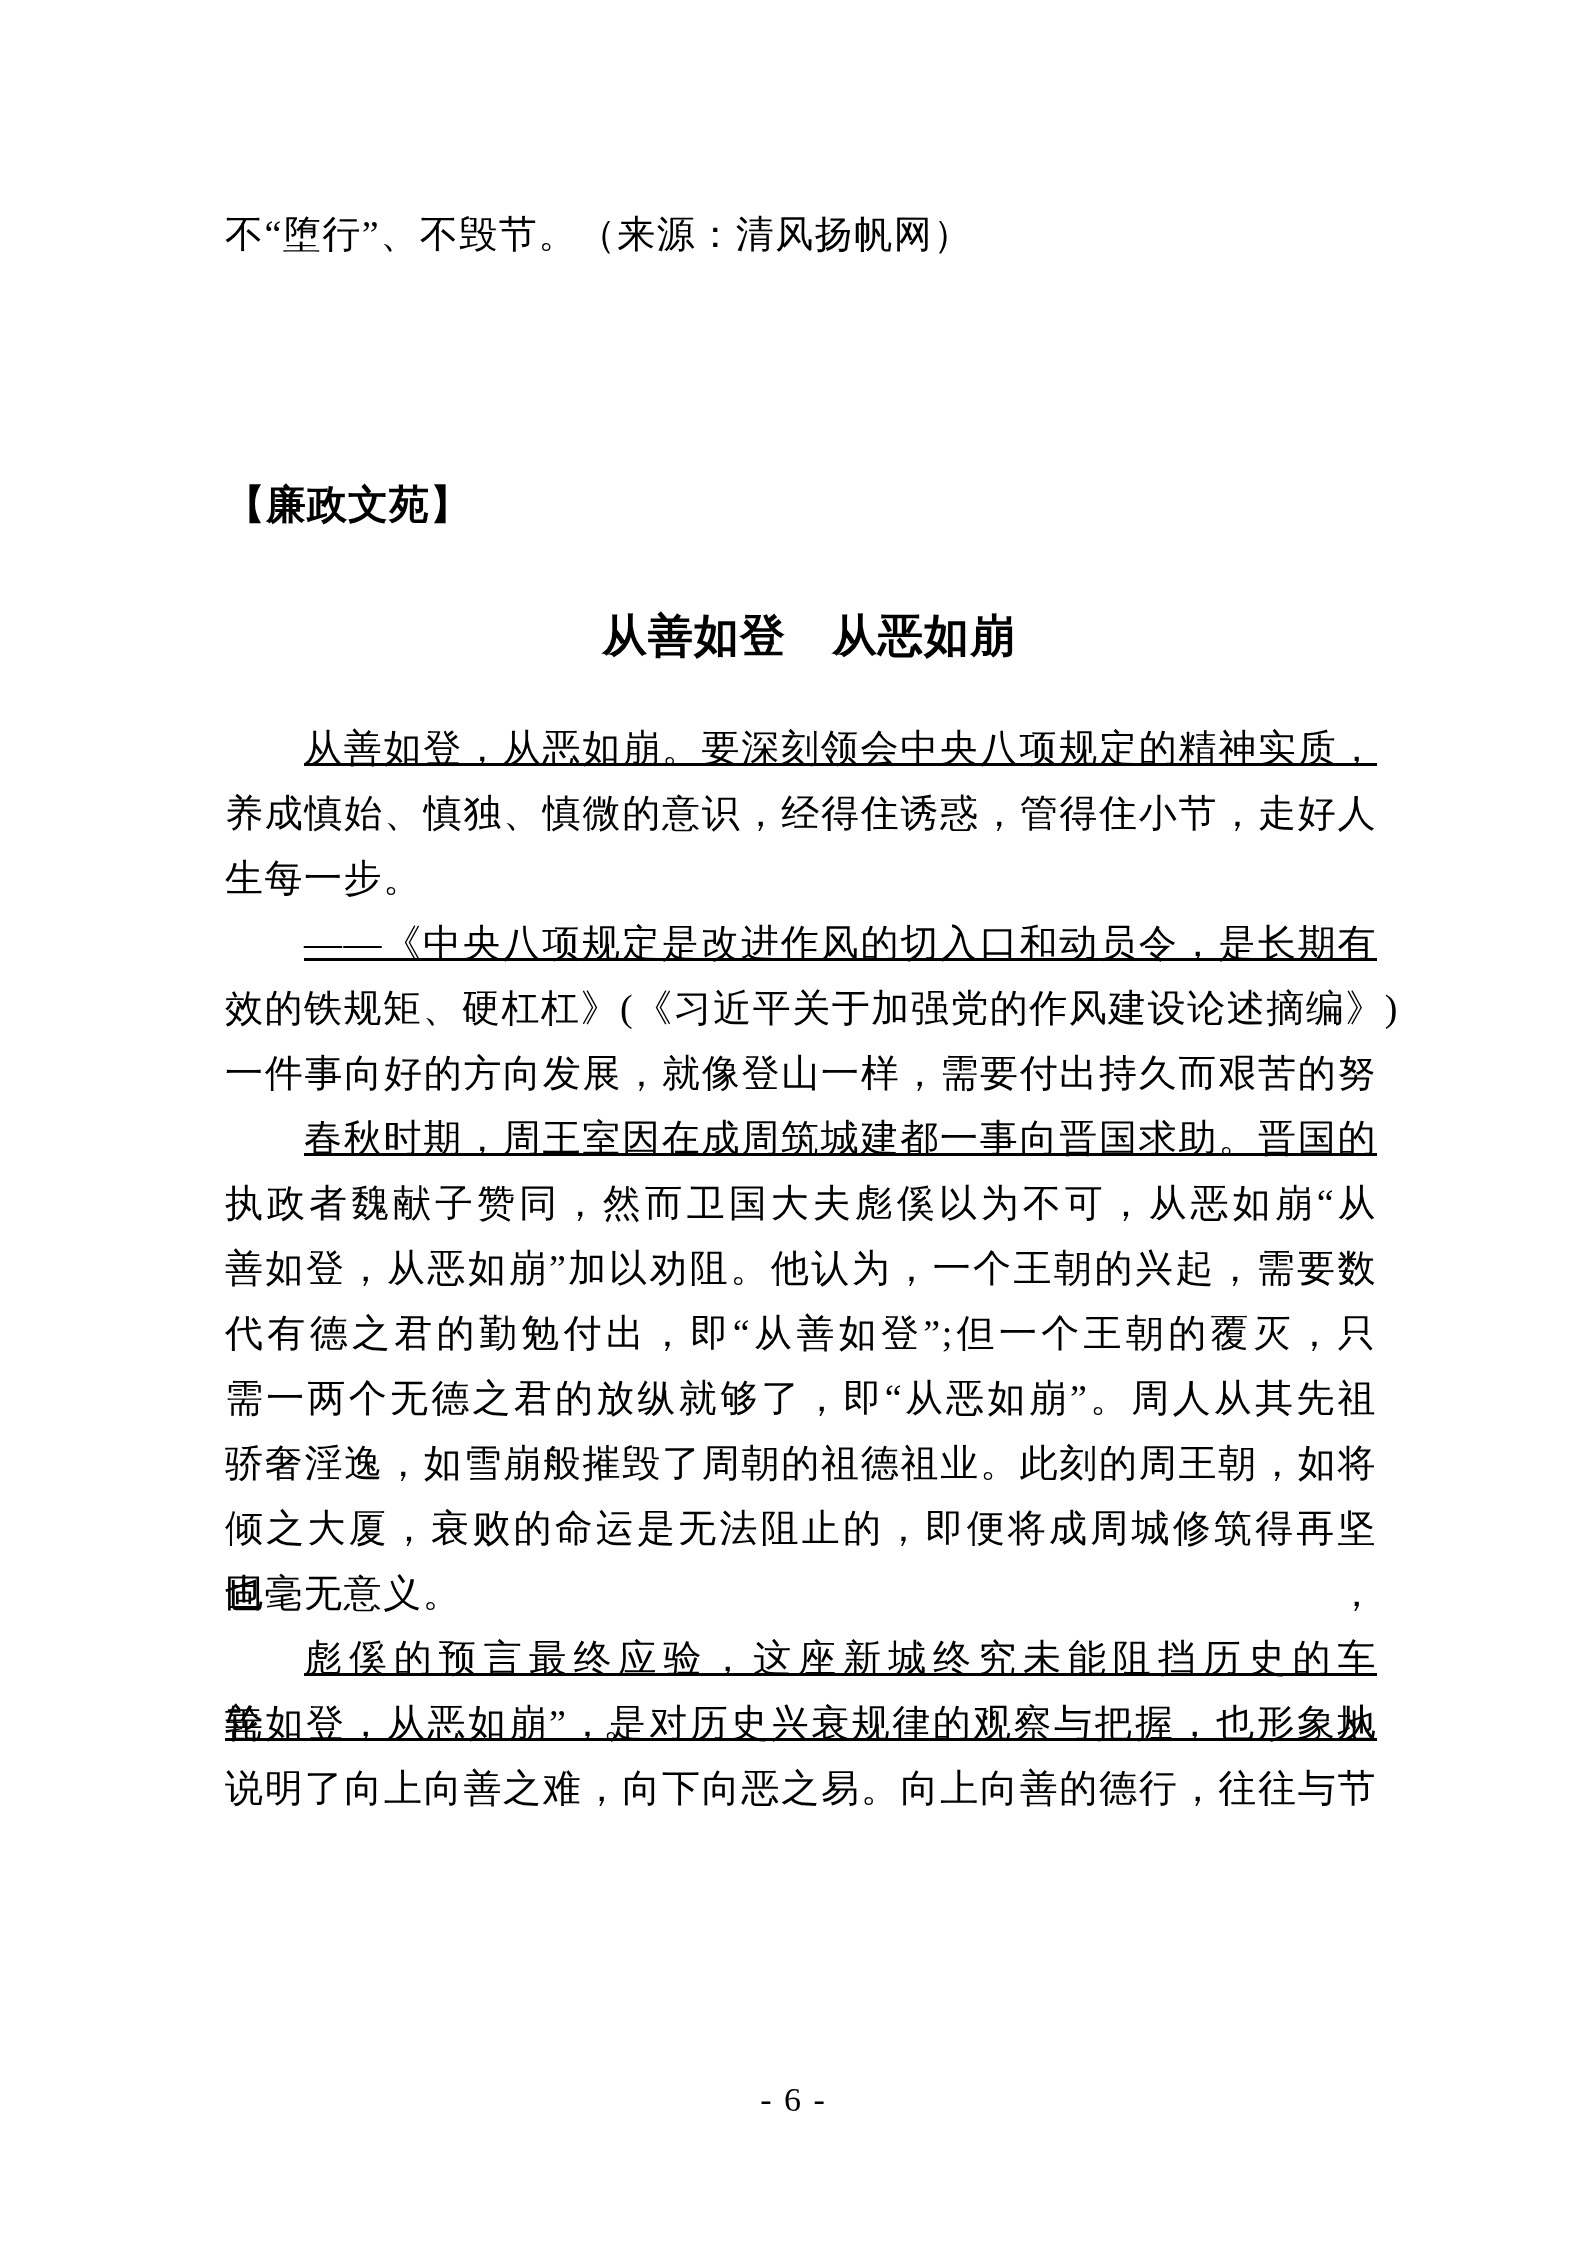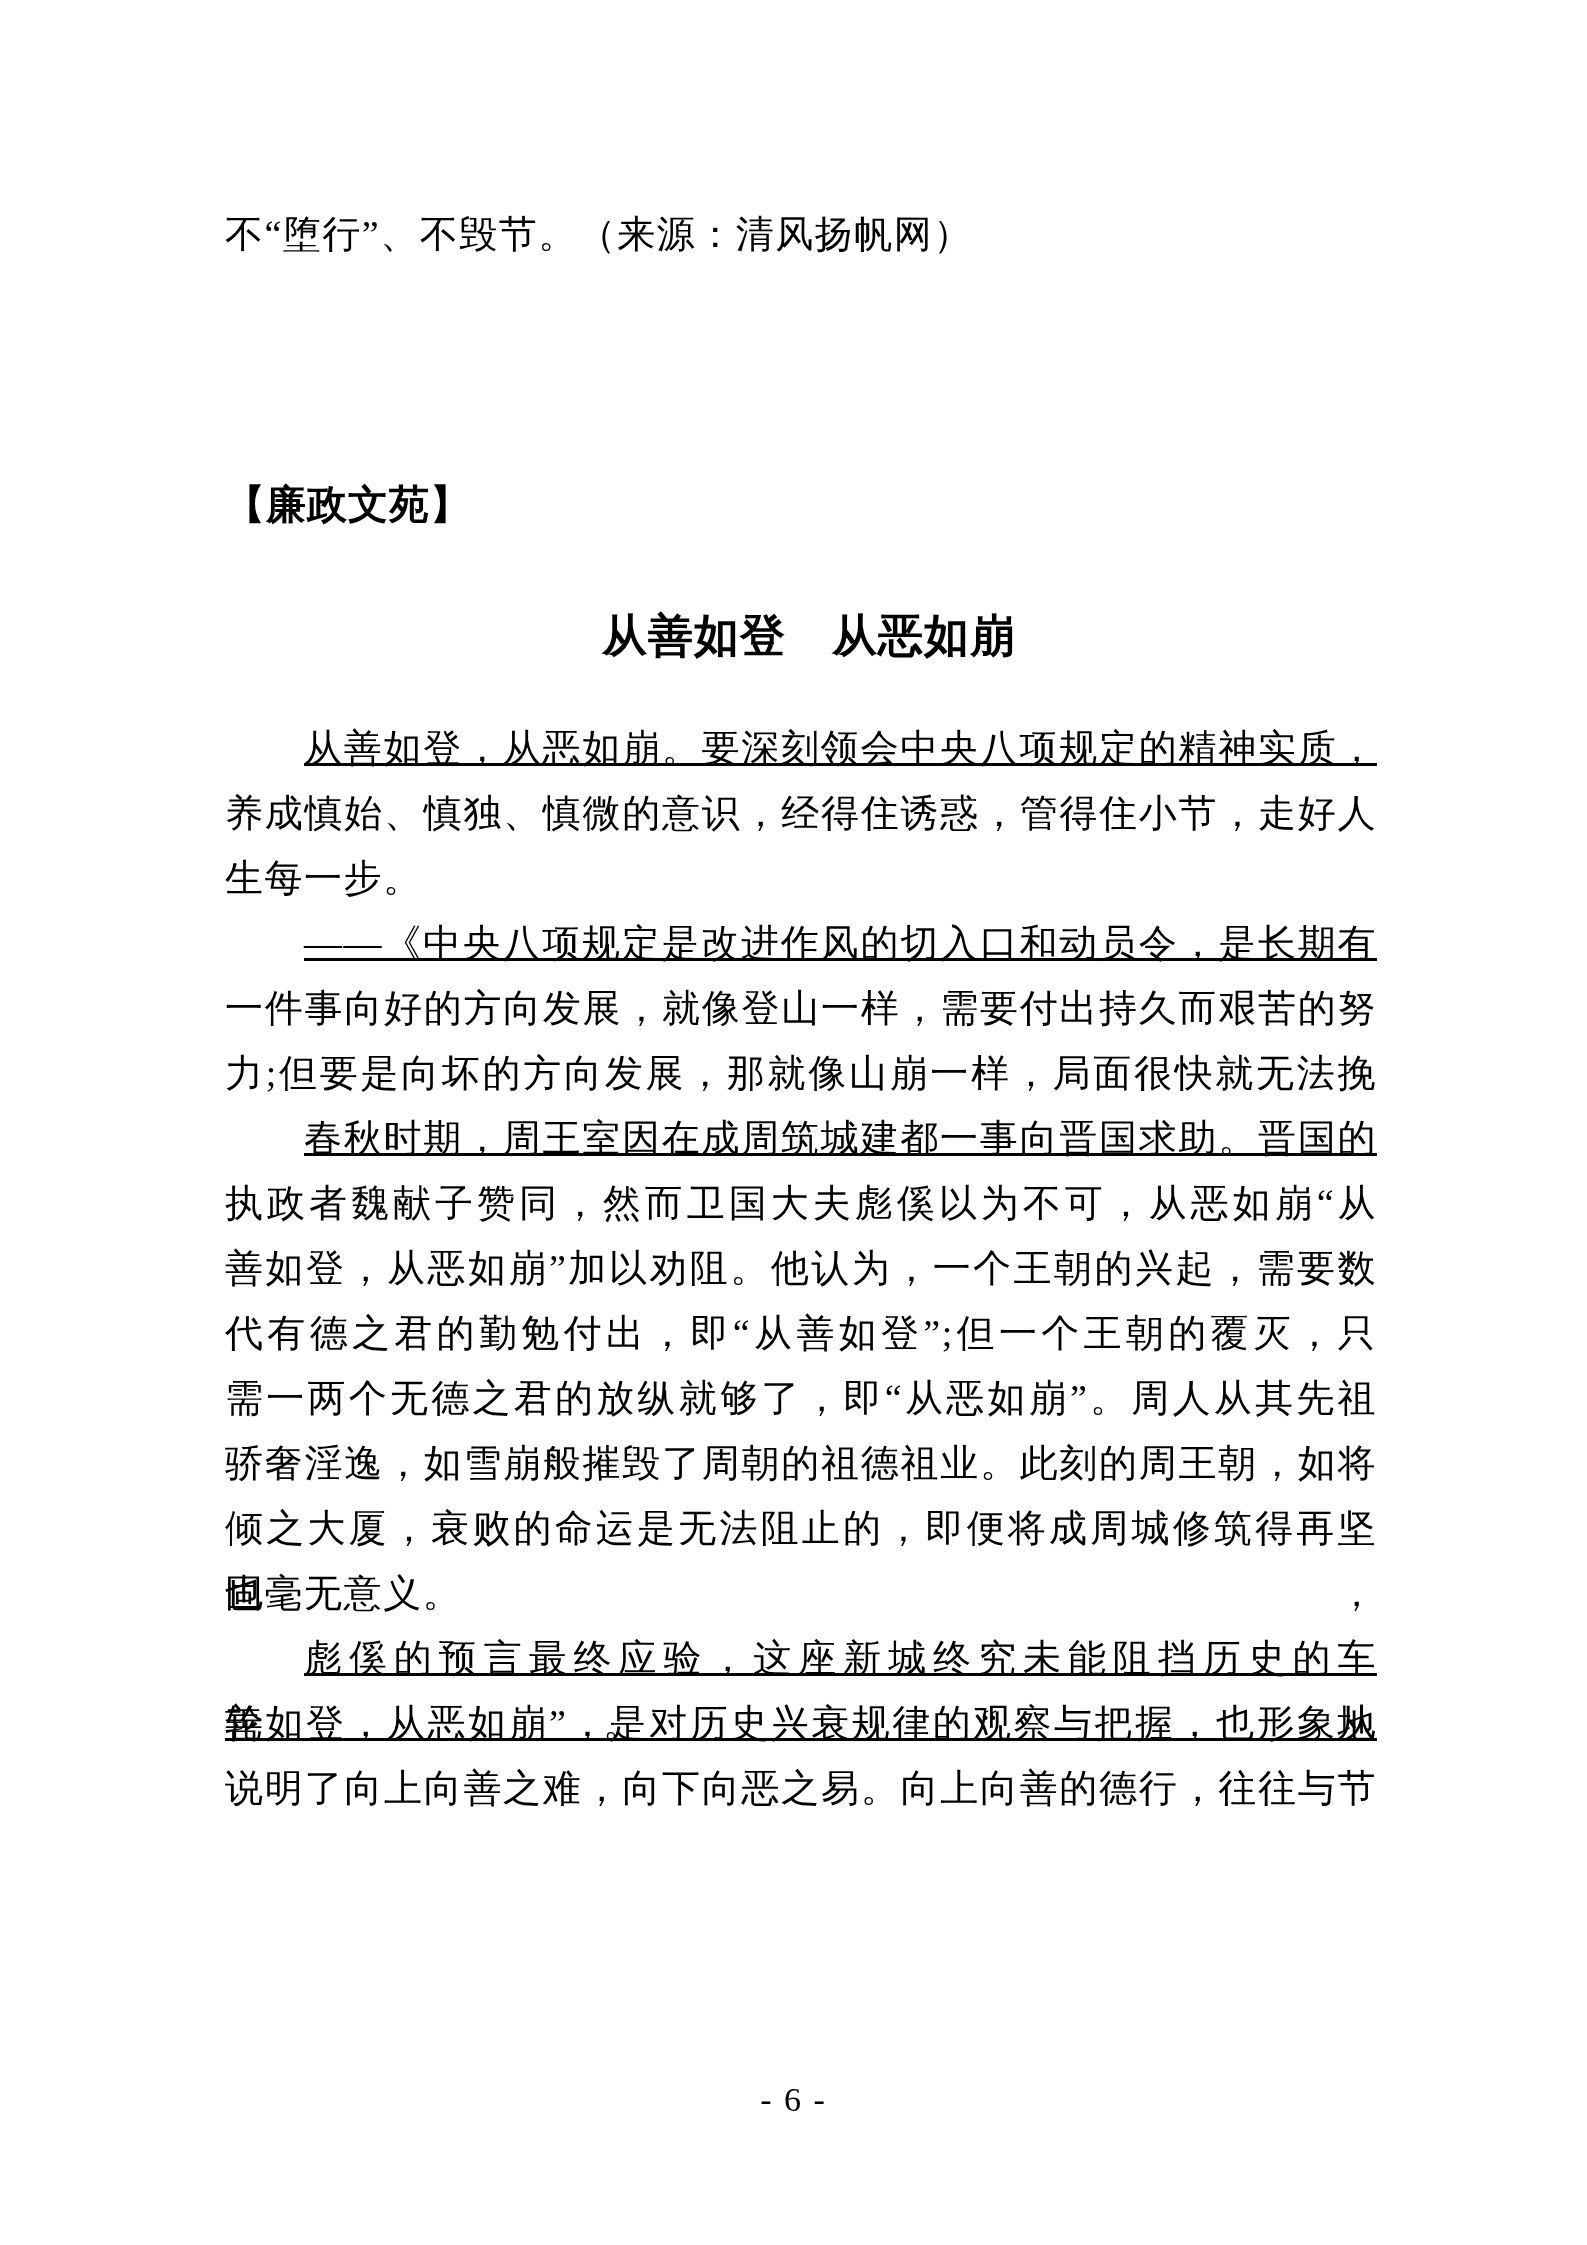--- a/index.html
+++ b/index.html
@@ -78,22 +78,22 @@
 
   <div class="section-header">【廉政文苑】</div>
 
   <h1 class="article-title">从善如登　从恶如崩</h1>
 
   <div class="article-body">
       <div class="body-line indent fill">从善如登，从恶如崩。要深刻领会中央八项规定的精神实质，</div>
       <div class="body-line fill">养成慎始、慎独、慎微的意识，经得住诱惑，管得住小节，走好人</div>
       <div class="body-line">生每一步。</div>
       <div class="body-line indent fill">——《中央八项规定是改进作风的切入口和动员令，是长期有</div>
+      <div class="body-line">效的铁规矩、硬杠杠》(《习近平关于加强党的作风建设论述摘编》)</div>
       <div class="body-line fill">一件事向好的方向发展，就像登山一样，需要付出持久而艰苦的努</div>
-      <div class="body-line fill">力;但要是向坏的方向发展，那就像山崩一样，局面很快就无法挽</div>
       <div class="body-line indent fill">春秋时期，周王室因在成周筑城建都一事向晋国求助。晋国的</div>
       <div class="body-line fill">执政者魏献子赞同，然而卫国大夫彪傒以为不可，从恶如崩“从</div>
       <div class="body-line fill">善如登，从恶如崩”加以劝阻。他认为，一个王朝的兴起，需要数</div>
       <div class="body-line fill">代有德之君的勤勉付出，即“从善如登”;但一个王朝的覆灭，只</div>
       <div class="body-line fill">需一两个无德之君的放纵就够了，即“从恶如崩”。周人从其先祖</div>
       <div class="body-line fill">骄奢淫逸，如雪崩般摧毁了周朝的祖德祖业。此刻的周王朝，如将</div>
       <div class="body-line fill">倾之大厦，衰败的命运是无法阻止的，即便将成周城修筑得再坚固，</div>
       <div class="body-line">也毫无意义。</div>
       <div class="body-line indent fill">彪傒的预言最终应验，这座新城终究未能阻挡历史的车轮。“从</div>
       <div class="body-line fill">善如登，从恶如崩”，是对历史兴衰规律的观察与把握，也形象地</div>

